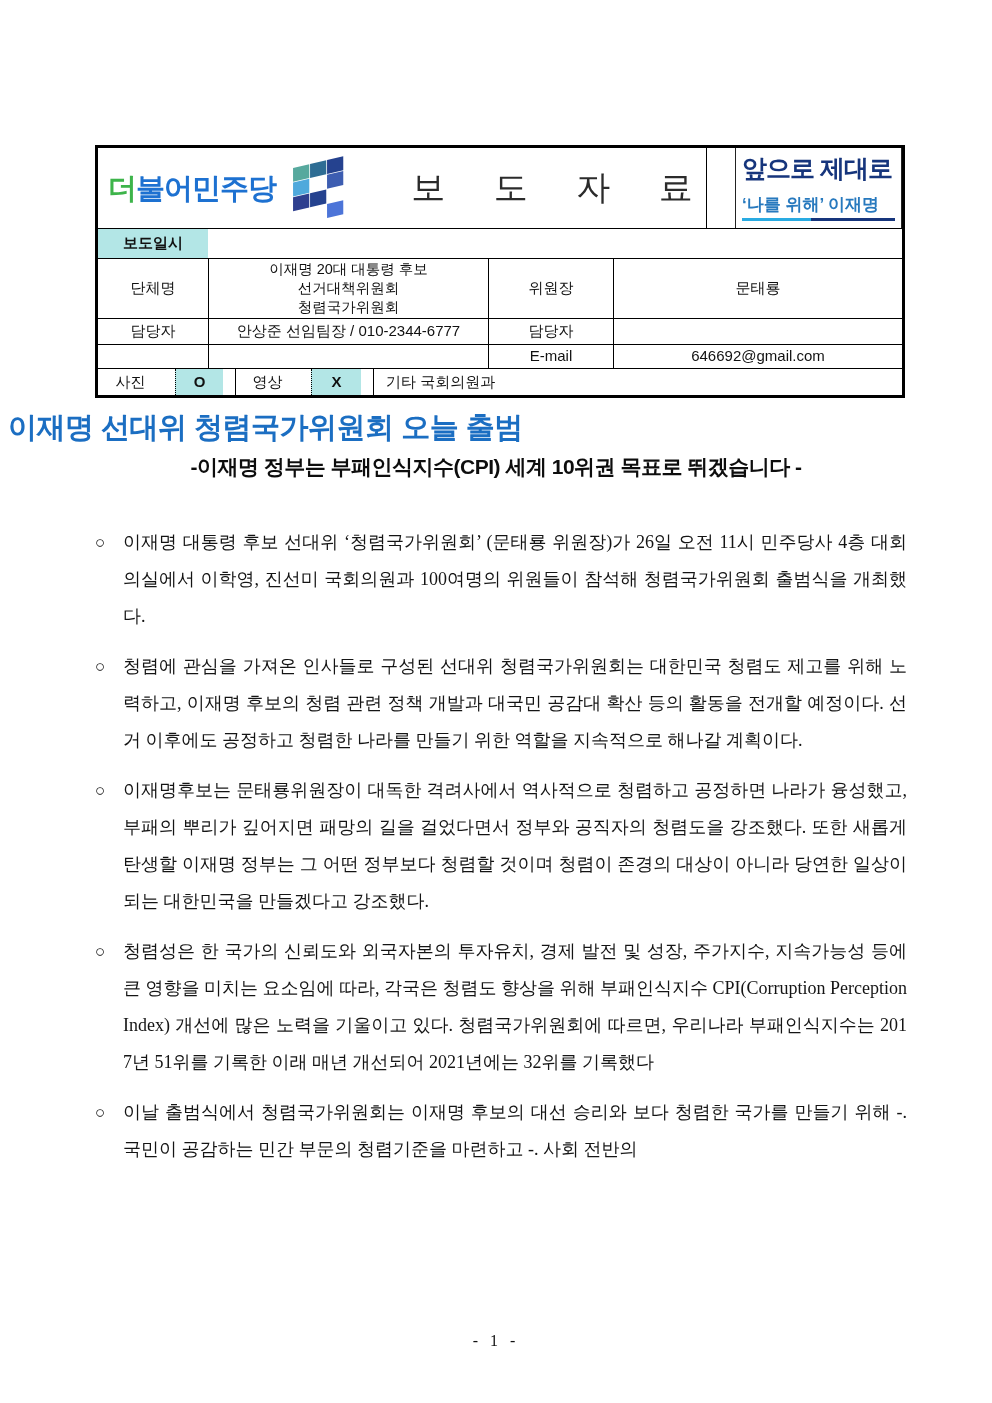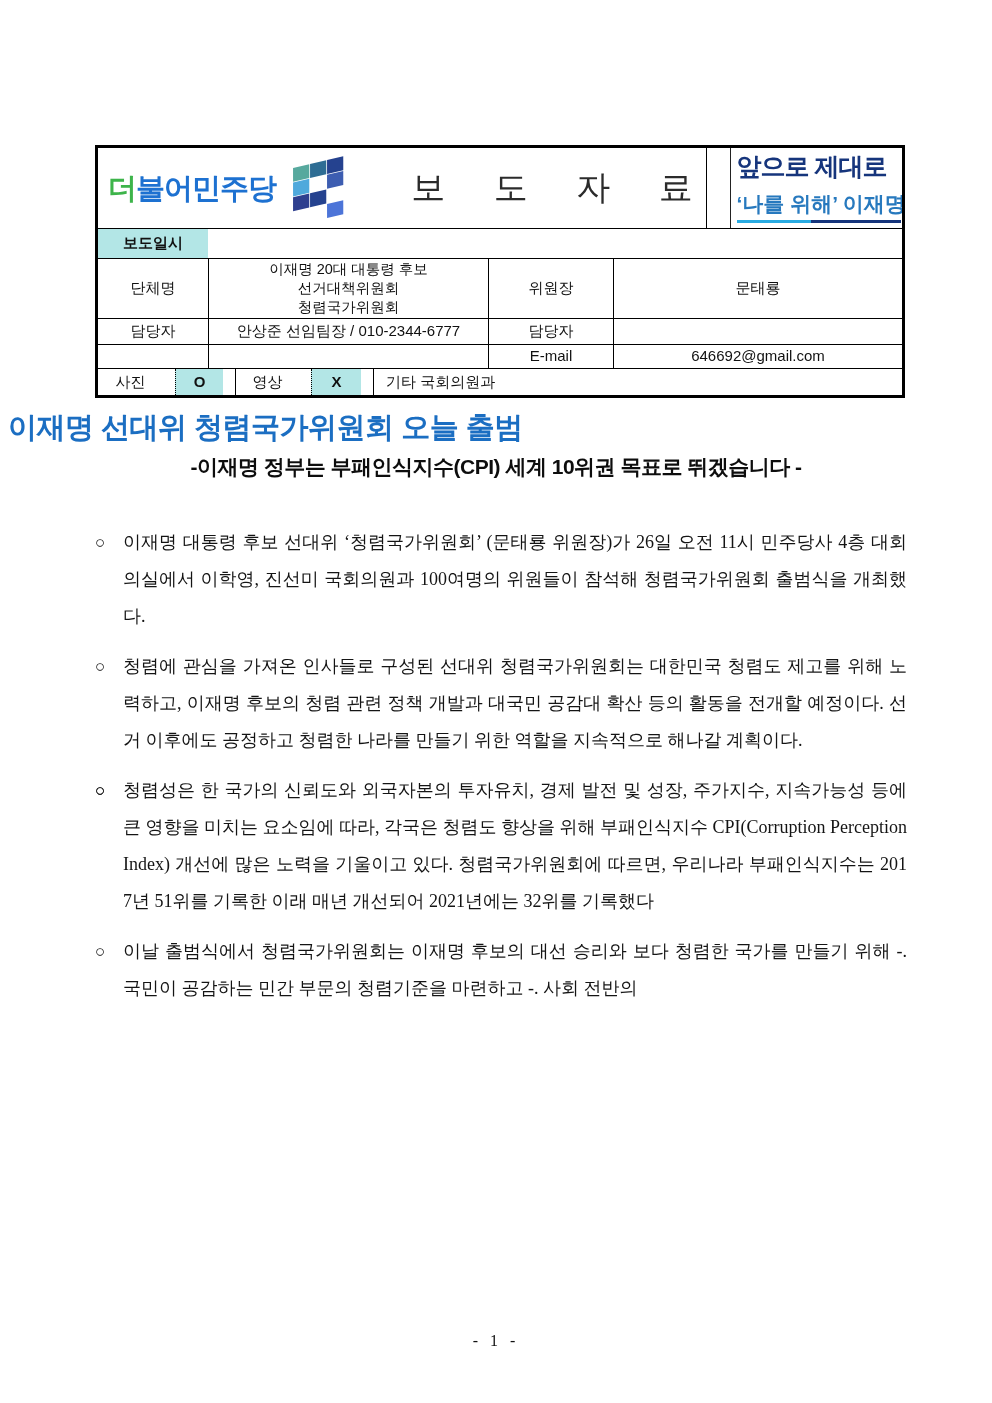--- a/index.html
+++ b/index.html
@@ -41,21 +41,21 @@
   .slogan-cell { width:196px;padding-left:28px; }
   .slogan-box {
     width:178px; border:1px solid #222; background:#fff;
     padding:5px 6px 7px 6px; text-align:left;
   }
   .slogan-line1 {
     font-size:25px; font-weight:900; letter-spacing:-1px;
     color:var(--slogan-navy,#16357c); white-space:nowrap;
   }
   .slogan-line2 {
-    font-size:21px; font-weight:600; margin-top:9px;
+    font-size:17px; font-weight:600; margin-top:9px;
     color:var(--slogan-blue,#2779be); white-space:nowrap;
   }
   .slogan-underline {
     height:3px; margin-top:3px;
     background:linear-gradient(to right,
       var(--underline-light,#29abe2) 0 45%,
       var(--slogan-navy,#16357c) 45% 100%);
   }
 
   
@@ -186,20 +186,21 @@
     <div class="para">
       <span class="marker">○</span>
       <span>이재명 대통령 후보 선대위 ‘청렴국가위원회’ (문태룡 위원장)가 26일 오전 11시 민주당사 4층 대회의실에서 이학영, 진선미 국회의원과 100여명의 위원들이 참석해 청렴국가위원회 출범식을 개최했다.</span>
     </div>
     <div class="para">
       <span class="marker">○</span>
       <span>청렴에 관심을 가져온 인사들로 구성된 선대위 청렴국가위원회는 대한민국 청렴도 제고를 위해 노력하고, 이재명 후보의 청렴 관련 정책 개발과 대국민 공감대 확산 등의 활동을 전개할 예정이다. 선거 이후에도 공정하고 청렴한 나라를 만들기 위한 역할을 지속적으로 해나갈 계획이다.</span>
     </div>
     <div class="para">
       <span class="marker">○</span>
+      <span>이재명후보는 문태룡위원장이 대독한 격려사에서 역사적으로 청렴하고 공정하면 나라가 융성했고, 부패의 뿌리가 깊어지면 패망의 길을 걸었다면서 정부와 공직자의 청렴도을 강조했다. 또한 새롭게 탄생할 이재명 정부는 그 어떤 정부보다 청렴할 것이며 청렴이 존경의 대상이 아니라 당연한 일상이 되는 대한민국을 만들겠다고 강조했다.</span>
     </div>
     <div class="para">
       <span class="marker">○</span>
       <span>청렴성은 한 국가의 신뢰도와 외국자본의 투자유치, 경제 발전 및 성장, 주가지수, 지속가능성 등에 큰 영향을 미치는 요소임에 따라, 각국은 청렴도 향상을 위해 부패인식지수 CPI(Corruption Perception Index) 개선에 많은 노력을 기울이고 있다. 청렴국가위원회에 따르면, 우리나라 부패인식지수는 2017년 51위를 기록한 이래 매년 개선되어 2021년에는 32위를 기록했다</span>
     </div>
     <div class="para">
       <span class="marker">○</span>
       <span>이날 출범식에서 청렴국가위원회는 이재명 후보의 대선 승리와 보다 청렴한 국가를 만들기 위해 -. 국민이 공감하는 민간 부문의 청렴기준을 마련하고 -. 사회 전반의</span>
     </div>
   </div>

